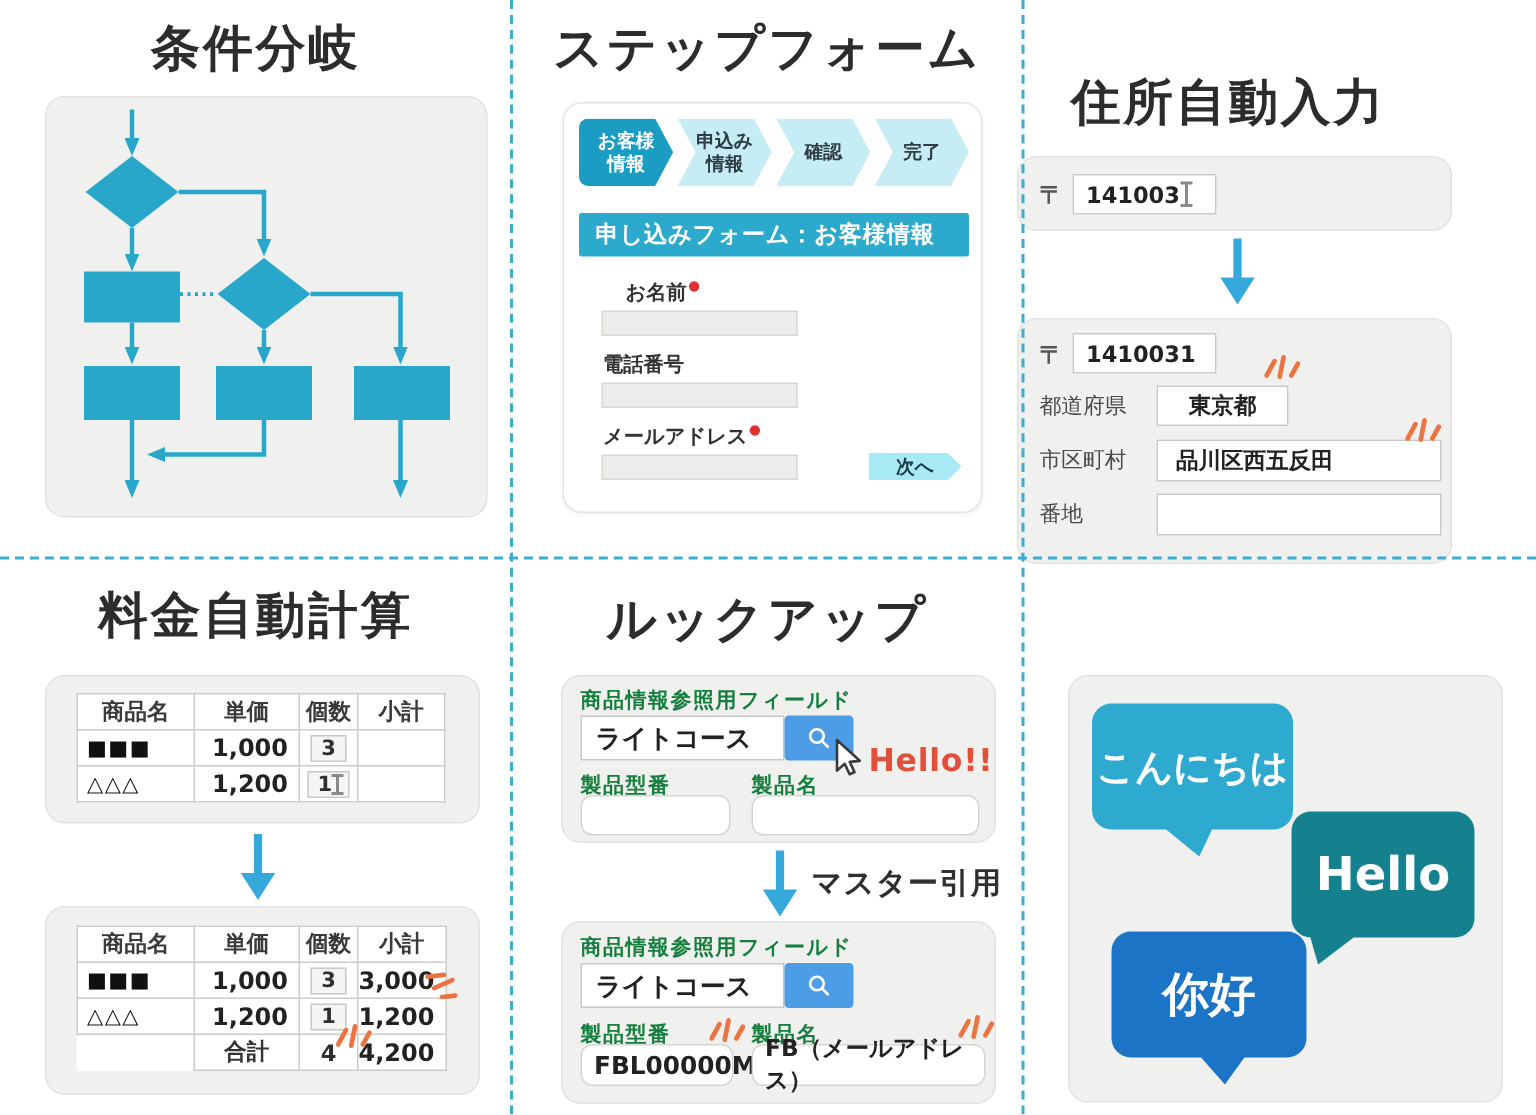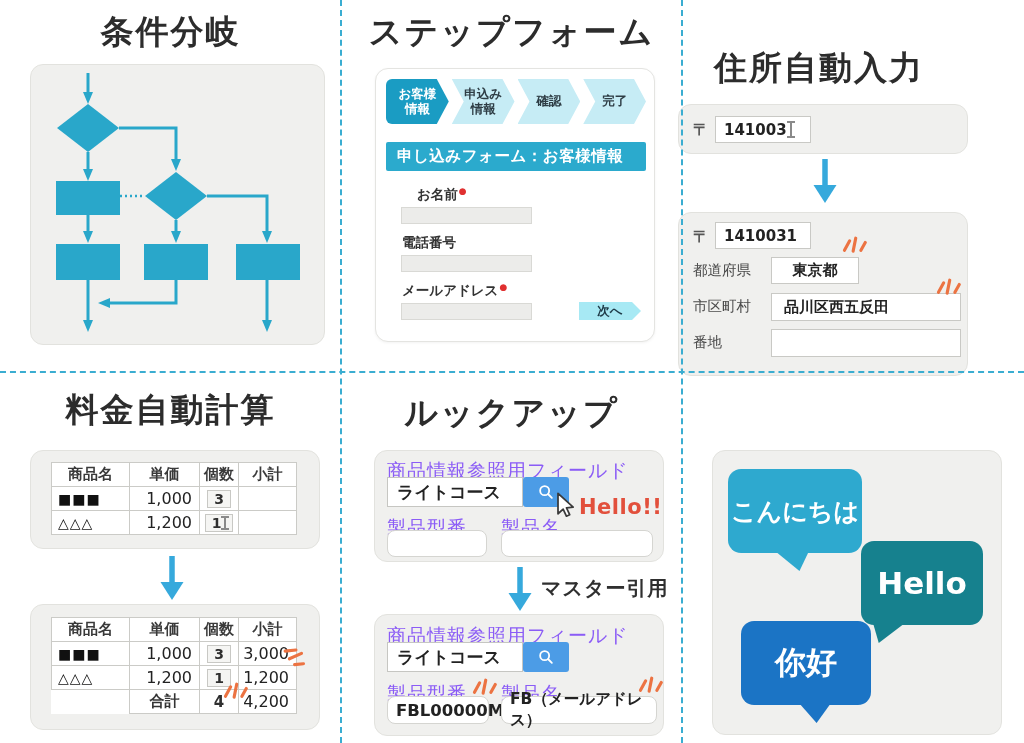--- a/index.html
+++ b/index.html
@@ -58,30 +58,30 @@
   .ibeam::before { top:-1px; } .ibeam::after { bottom:-1px; }
   .ibeam.small { height:12px; }
 
   .sparkle { position:absolute; z-index:3; }
 
   
   .ptable { position:absolute; border-collapse:collapse; background:#fff; }
   .ptable th, .ptable td { border:1.5px solid #cbcbc7; height:24px; font-size:15px; }
   .ptable th { font-weight:700; color:#3a3a3a; text-align:center; }
   .ptable td.cname { text-align:left; padding-left:6px; font-size:14px; letter-spacing:1px; color:#111; }
-  .ptable td.cnum { text-align:right; padding-right:7px; font-weight:400; font-size:16px; color:#222; }
+  .ptable td.cnum { text-align:right; padding-right:7px; font-weight:700; font-size:16px; color:#222; }
   .ptable td.cqty { text-align:center; }
   .qtybox { display:inline-flex; align-items:center; border:1px solid #c8c8c4; background:#f5f5f3;
             padding:0 6px; font-weight:700; font-size:14px; line-height:16px; height:18px; }
   .ptable td.blank { border:none; background:transparent; }
   .ptable td.ctotal { text-align:center; font-weight:600; color:#333; }
   .ptable td.cqty-plain { text-align:center; font-weight:700; font-size:15px; }
 
   
-  .looklabel { position:absolute; font-size:19px; color:#8b5cf6; letter-spacing:1px; }
+  .looklabel { position:absolute; font-size:14px; color:#15803d; letter-spacing:1px;font-weight:bold; }
   .lookinput { position:absolute; background:#fff; border:1px solid #c6c6c2; display:flex; align-items:center;
                padding-left:9px; font-size:17px; font-weight:700; color:#222; }
   .searchbtn { position:absolute; background:#4c9ce6; border-radius:3px; display:flex; align-items:center;
                justify-content:center; }
   .roundinput { position:absolute; background:#fff; border:1px solid #d5d5d1; border-radius:8px;
                 display:flex; align-items:center; padding-left:8px; font-weight:700; color:#222; }
   .clicktxt { position:absolute; color:#e2503c; font-size:21px; font-weight:700; letter-spacing:.5px; z-index:4; }
   .mlabel { position:absolute; font-size:20px; font-weight:700; color:#2f2f2f; letter-spacing:1px; }
   .cursor { position:absolute; z-index:5; }
 

